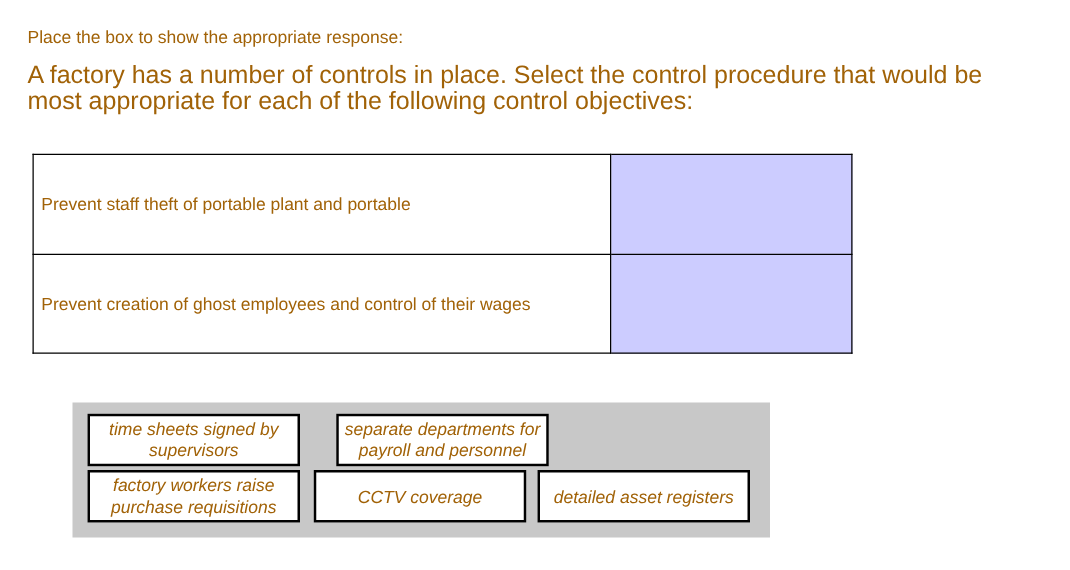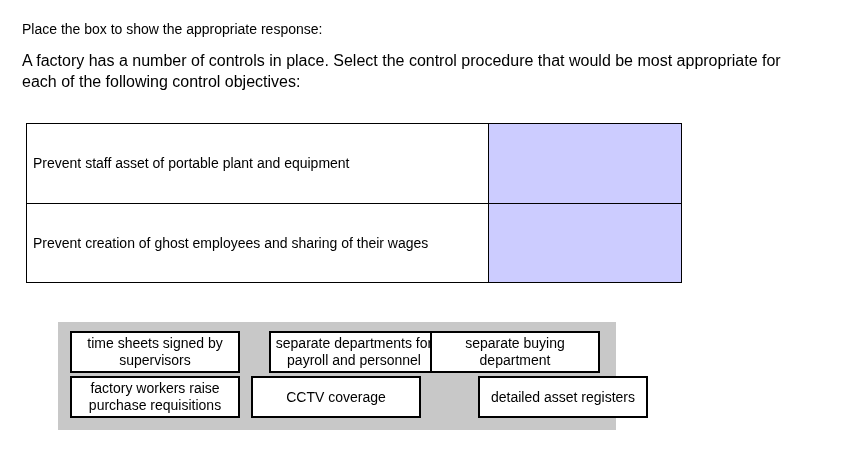--- a/index.html
+++ b/index.html
@@ -6,37 +6,37 @@
     margin: 0;
     padding: 0;
     background: #ffffff;
   }
   .page {
     position: relative;
     width: 856px;
     height: 456px;
     background: #ffffff;
     font-family: "Liberation Sans", sans-serif;
-    color: #000000;
+    color: #a16207;
     overflow: hidden;
   }
   .instruction {
     position: absolute;
     left: 22px;
     top: 21px;
     font-size: 14px;
     line-height: 17px;
     white-space: nowrap;
   }
   .question {
     position: absolute;
     left: 22px;
     top: 50px;
     width: 772px;
-    font-size: 16px;
+    font-size: 20px;
     line-height: 21px;
   }
   .objectives-table {
     position: absolute;
     left: 26px;
     top: 123px;
     width: 637px;
     height: 160px;
     border-collapse: collapse;
     table-layout: fixed;
@@ -74,52 +74,52 @@
     background: #ffffff;
     border: 2px solid #000000;
     display: flex;
     align-items: center;
     justify-content: center;
     text-align: center;
     font-size: 14px;
     line-height: 17px;
     padding: 19px 2px;
     cursor: default;
+    font-style: italic;
   }
   .pos-r1c1 { left: 12px;  top: 9px; }
   .pos-r1c2 { left: 211px; top: 9px; }
   .pos-r1c3 { left: 372px; top: 9px; }
   .pos-r2c1 { left: 12px;  top: 54px; }
   .pos-r2c2 { left: 193px; top: 54px; text-align: right; }
-  .pos-r2c3 { left: 372px; top: 54px; margin-left: 48px; }
+  .pos-r2c3 { left: 372px; top: 54px; }
 </style>
 </head>
 <body>
 
 <div class="page">
 
   <div class="instruction">Place the box to show the appropriate response:</div>
 
   <div class="question">A factory has a number of controls in place. Select the control procedure that would be most appropriate for each of the following control objectives:</div>
 
   <table class="objectives-table">
     <tbody>
       <tr>
-        <td class="objective-cell">Prevent staff asset of portable plant and equipment</td>
+        <td class="objective-cell">Prevent staff theft of portable plant and portable</td>
         <td class="drop-cell"></td>
       </tr>
       <tr>
-        <td class="objective-cell">Prevent creation of ghost employees and sharing of their wages</td>
+        <td class="objective-cell">Prevent creation of ghost employees and control of their wages</td>
         <td class="drop-cell"></td>
       </tr>
     </tbody>
   </table>
 
   <div class="options-tray">
     <div class="option-box pos-r1c1">time sheets signed by supervisors</div>
     <div class="option-box pos-r1c2">separate departments for payroll and personnel</div>
-    <div class="option-box pos-r1c3">separate buying department</div>
     <div class="option-box pos-r2c1">factory workers raise purchase requisitions</div>
     <div class="option-box pos-r2c2">CCTV coverage</div>
     <div class="option-box pos-r2c3">detailed asset registers</div>
   </div>
 
 </div>
 
 </body></html>

